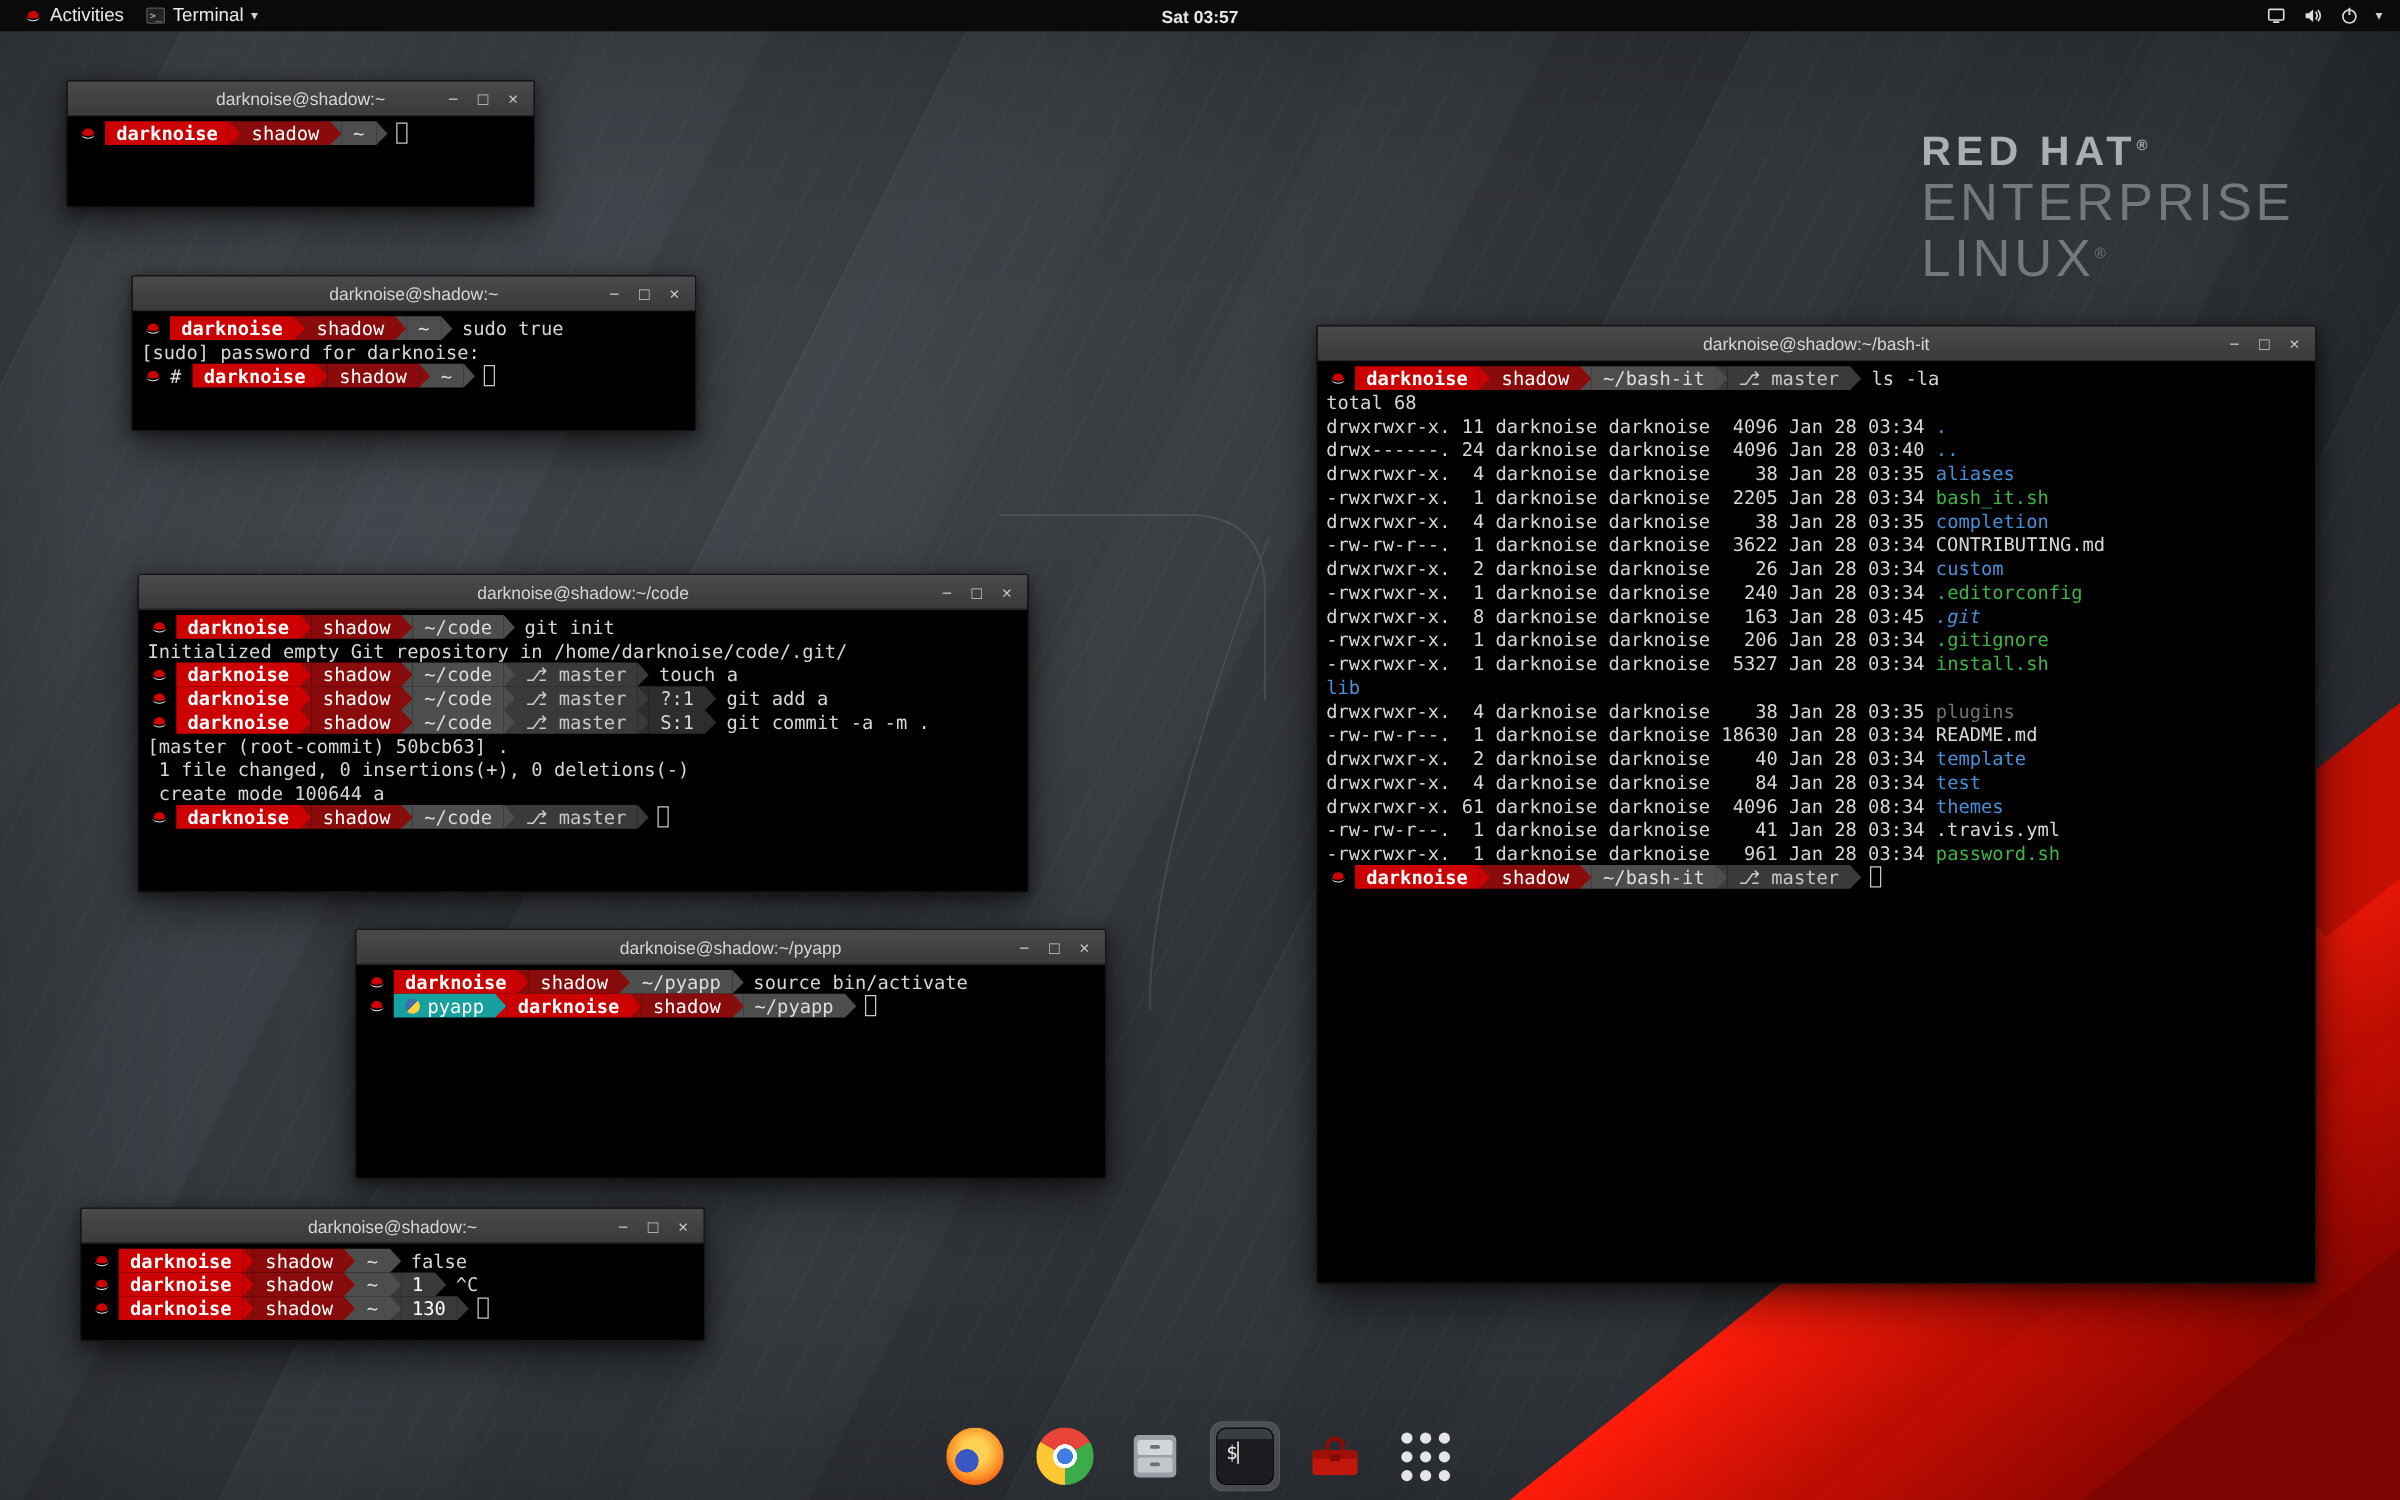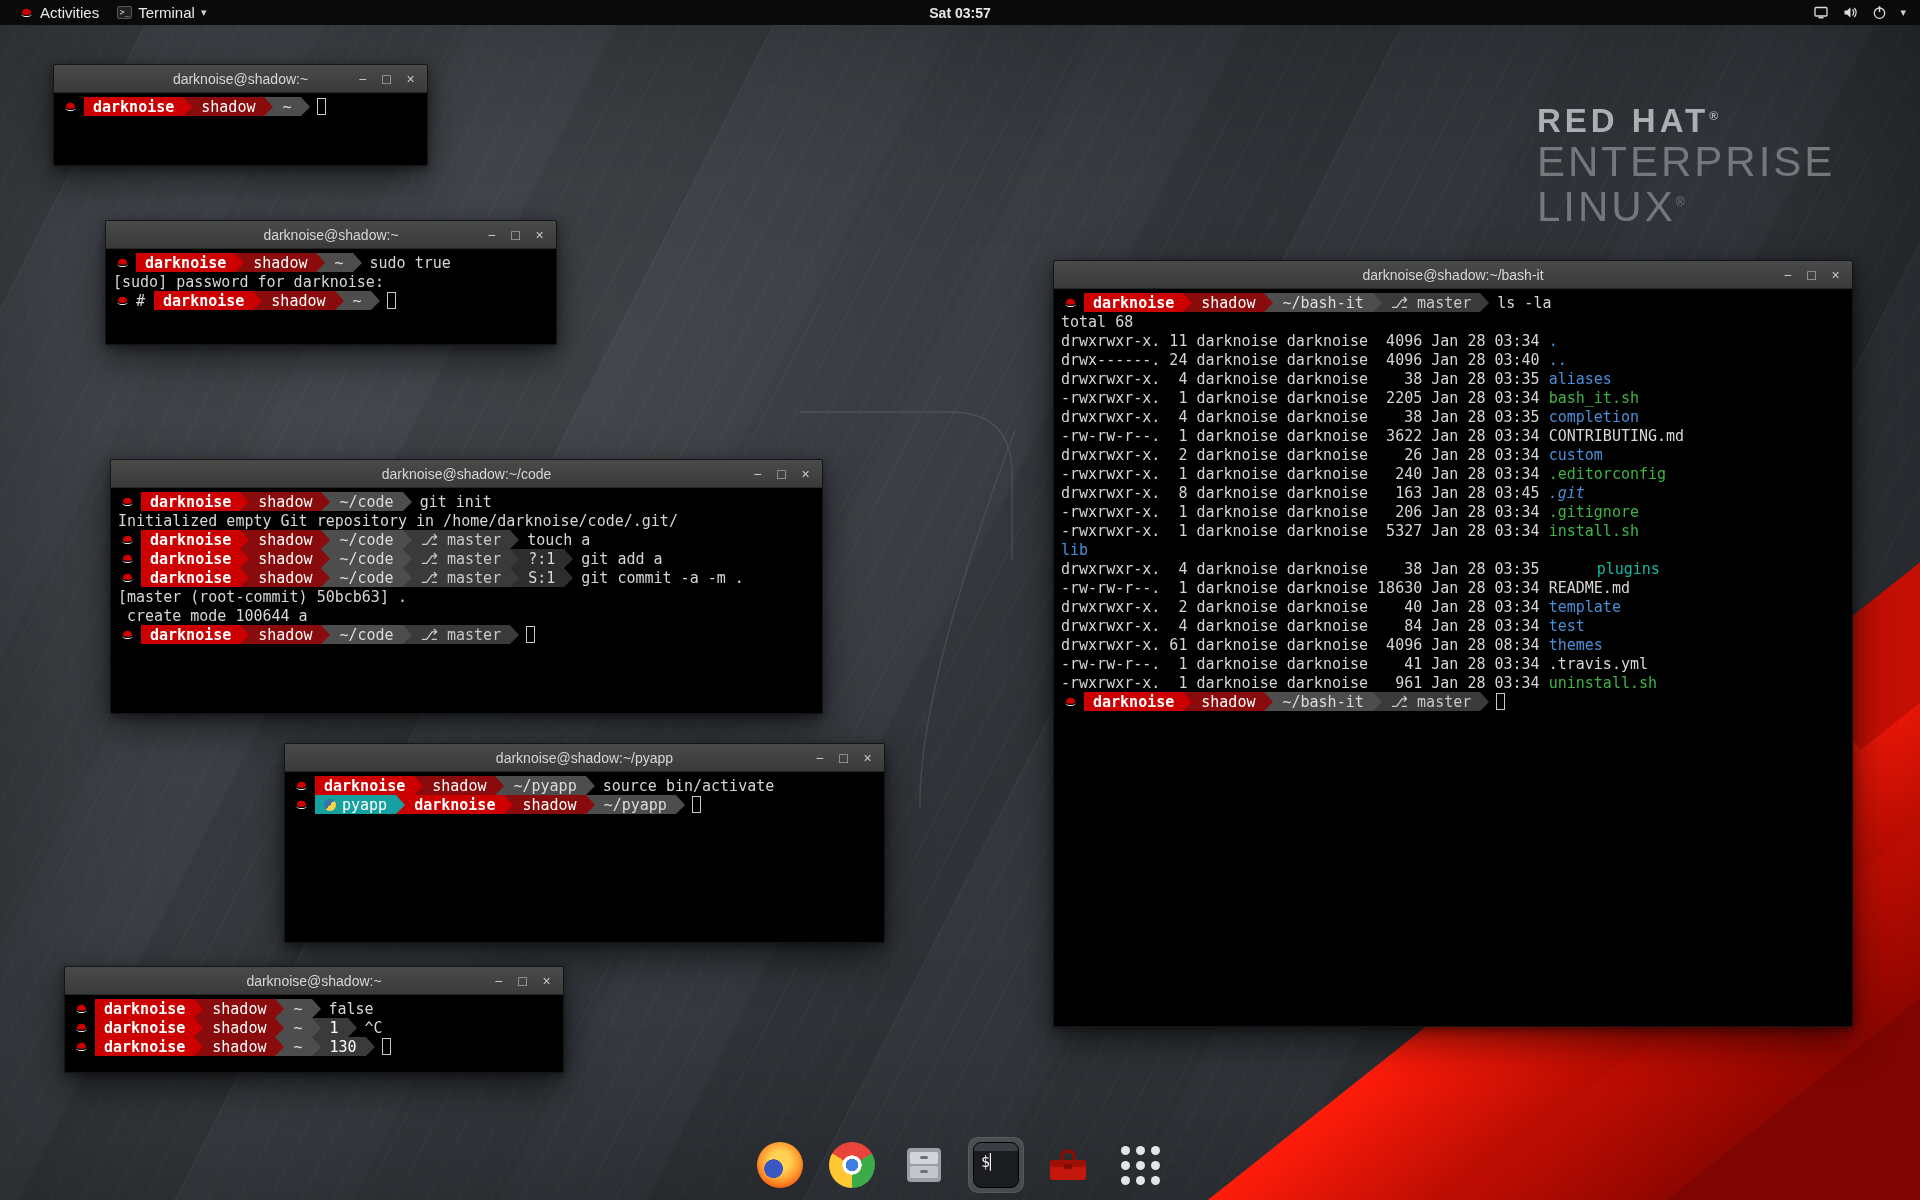--- a/index.html
+++ b/index.html
@@ -267,20 +267,23 @@
             <span class="seg seg-git" data-interactable="false" style="color: rgb(200, 200, 200); background-color: rgb(58, 58, 58);">⎇ master</span>
             <span class="parrow" data-interactable="false" style="border-left-color: rgb(58, 58, 58); background-color: rgb(45, 45, 45);"></span>
             <span class="seg seg-stat" data-interactable="false" style="color: rgb(216, 216, 216); background-color: rgb(45, 45, 45);">S:1</span>
             <span class="parrow" data-interactable="false" style="border-left-color: rgb(45, 45, 45);"></span>
             <span class="seg seg-cmd" data-interactable="false" style="color: rgb(214, 214, 214);">git commit -a -m .</span>
           </div>
           <div class="tline" data-interactable="false">
             <span class="seg seg-plain" data-interactable="false" style="color: rgb(214, 214, 214);">[master (root-commit) 50bcb63] .</span>
           </div>
           <div class="tline" data-interactable="false">
+            <span class="seg seg-plain" data-interactable="false" style="color: rgb(214, 214, 214);"> 1 file changed, 0 insertions(+), 0 deletions(-)</span>
+          </div>
+          <div class="tline" data-interactable="false">
             <span class="seg seg-plain" data-interactable="false" style="color: rgb(214, 214, 214);"> create mode 100644 a</span>
           </div>
           <div class="tline" data-interactable="false">
             <span class="hat" data-interactable="false">
               <svg viewBox="0 0 20 14" width="15" height="11">
                 <path d="M4 8 C4 3.5 7 2 10 2 C13 2 16 3.5 16 8 L16 8.6 C16 8.6 13.4 10 10 10 C6.6 10 4 8.6 4 8.6 Z" fill="#cc0000"></path>
                 <path d="M2.2 9.2 C4.6 11 7.2 11.8 10 11.8 C12.8 11.8 15.4 11 17.8 9.2 C15.5 11.9 13 13 10 13 C7 13 4.5 11.9 2.2 9.2 Z" fill="#e8e8e8"></path>
               </svg>
             </span>
             <span class="seg seg-user" data-interactable="false" style="color: rgb(255, 255, 255); background-color: rgb(204, 0, 0);">darknoise</span>
@@ -471,21 +474,21 @@
           </div>
           <div class="tline" data-interactable="false">
             <span class="seg seg-plain" data-interactable="false" style="color: rgb(214, 214, 214);">-rwxrwxr-x.  1 darknoise darknoise  5327 Jan 28 03:34 </span>
             <span class="seg seg-exec" data-interactable="false" style="color: rgb(63, 180, 69);">install.sh</span>
           </div>
           <div class="tline" data-interactable="false">
             <span class="seg seg-dir" data-interactable="false" style="color: rgb(74, 143, 214);">lib</span>
           </div>
           <div class="tline" data-interactable="false">
             <span class="seg seg-plain" data-interactable="false" style="color: rgb(214, 214, 214);">drwxrwxr-x.  4 darknoise darknoise    38 Jan 28 03:35 </span>
-            <span class="seg seg-dir" data-interactable="false" style="color: #14b8a6; margin-left: 48px;">plugins</span>
+            <span class="seg seg-dir" data-interactable="false" style="color: #737373;">plugins</span>
           </div>
           <div class="tline" data-interactable="false">
             <span class="seg seg-plain" data-interactable="false" style="color: rgb(214, 214, 214);">-rw-rw-r--.  1 darknoise darknoise 18630 Jan 28 03:34 README.md</span>
           </div>
           <div class="tline" data-interactable="false">
             <span class="seg seg-plain" data-interactable="false" style="color: rgb(214, 214, 214);">drwxrwxr-x.  2 darknoise darknoise    40 Jan 28 03:34 </span>
             <span class="seg seg-dir" data-interactable="false" style="color: rgb(74, 143, 214);">template</span>
           </div>
           <div class="tline" data-interactable="false">
             <span class="seg seg-plain" data-interactable="false" style="color: rgb(214, 214, 214);">drwxrwxr-x.  4 darknoise darknoise    84 Jan 28 03:34 </span>
@@ -493,21 +496,21 @@
           </div>
           <div class="tline" data-interactable="false">
             <span class="seg seg-plain" data-interactable="false" style="color: rgb(214, 214, 214);">drwxrwxr-x. 61 darknoise darknoise  4096 Jan 28 08:34 </span>
             <span class="seg seg-dir" data-interactable="false" style="color: rgb(74, 143, 214);">themes</span>
           </div>
           <div class="tline" data-interactable="false">
             <span class="seg seg-plain" data-interactable="false" style="color: rgb(214, 214, 214);">-rw-rw-r--.  1 darknoise darknoise    41 Jan 28 03:34 .travis.yml</span>
           </div>
           <div class="tline" data-interactable="false">
             <span class="seg seg-plain" data-interactable="false" style="color: rgb(214, 214, 214);">-rwxrwxr-x.  1 darknoise darknoise   961 Jan 28 03:34 </span>
-            <span class="seg seg-exec" data-interactable="false" style="color: rgb(63, 180, 69);">uninstall.sh</span>
+            <span class="seg seg-exec" data-interactable="false" style="color: rgb(63, 180, 69);">password.sh</span>
           </div>
           <div class="tline" data-interactable="false">
             <span class="hat" data-interactable="false">
               <svg viewBox="0 0 20 14" width="15" height="11">
                 <path d="M4 8 C4 3.5 7 2 10 2 C13 2 16 3.5 16 8 L16 8.6 C16 8.6 13.4 10 10 10 C6.6 10 4 8.6 4 8.6 Z" fill="#cc0000"></path>
                 <path d="M2.2 9.2 C4.6 11 7.2 11.8 10 11.8 C12.8 11.8 15.4 11 17.8 9.2 C15.5 11.9 13 13 10 13 C7 13 4.5 11.9 2.2 9.2 Z" fill="#e8e8e8"></path>
               </svg>
             </span>
             <span class="seg seg-user" data-interactable="false" style="color: rgb(255, 255, 255); background-color: rgb(204, 0, 0);">darknoise</span>
             <span class="parrow" data-interactable="false" style="border-left-color: rgb(204, 0, 0); background-color: rgb(138, 11, 11);"></span>

